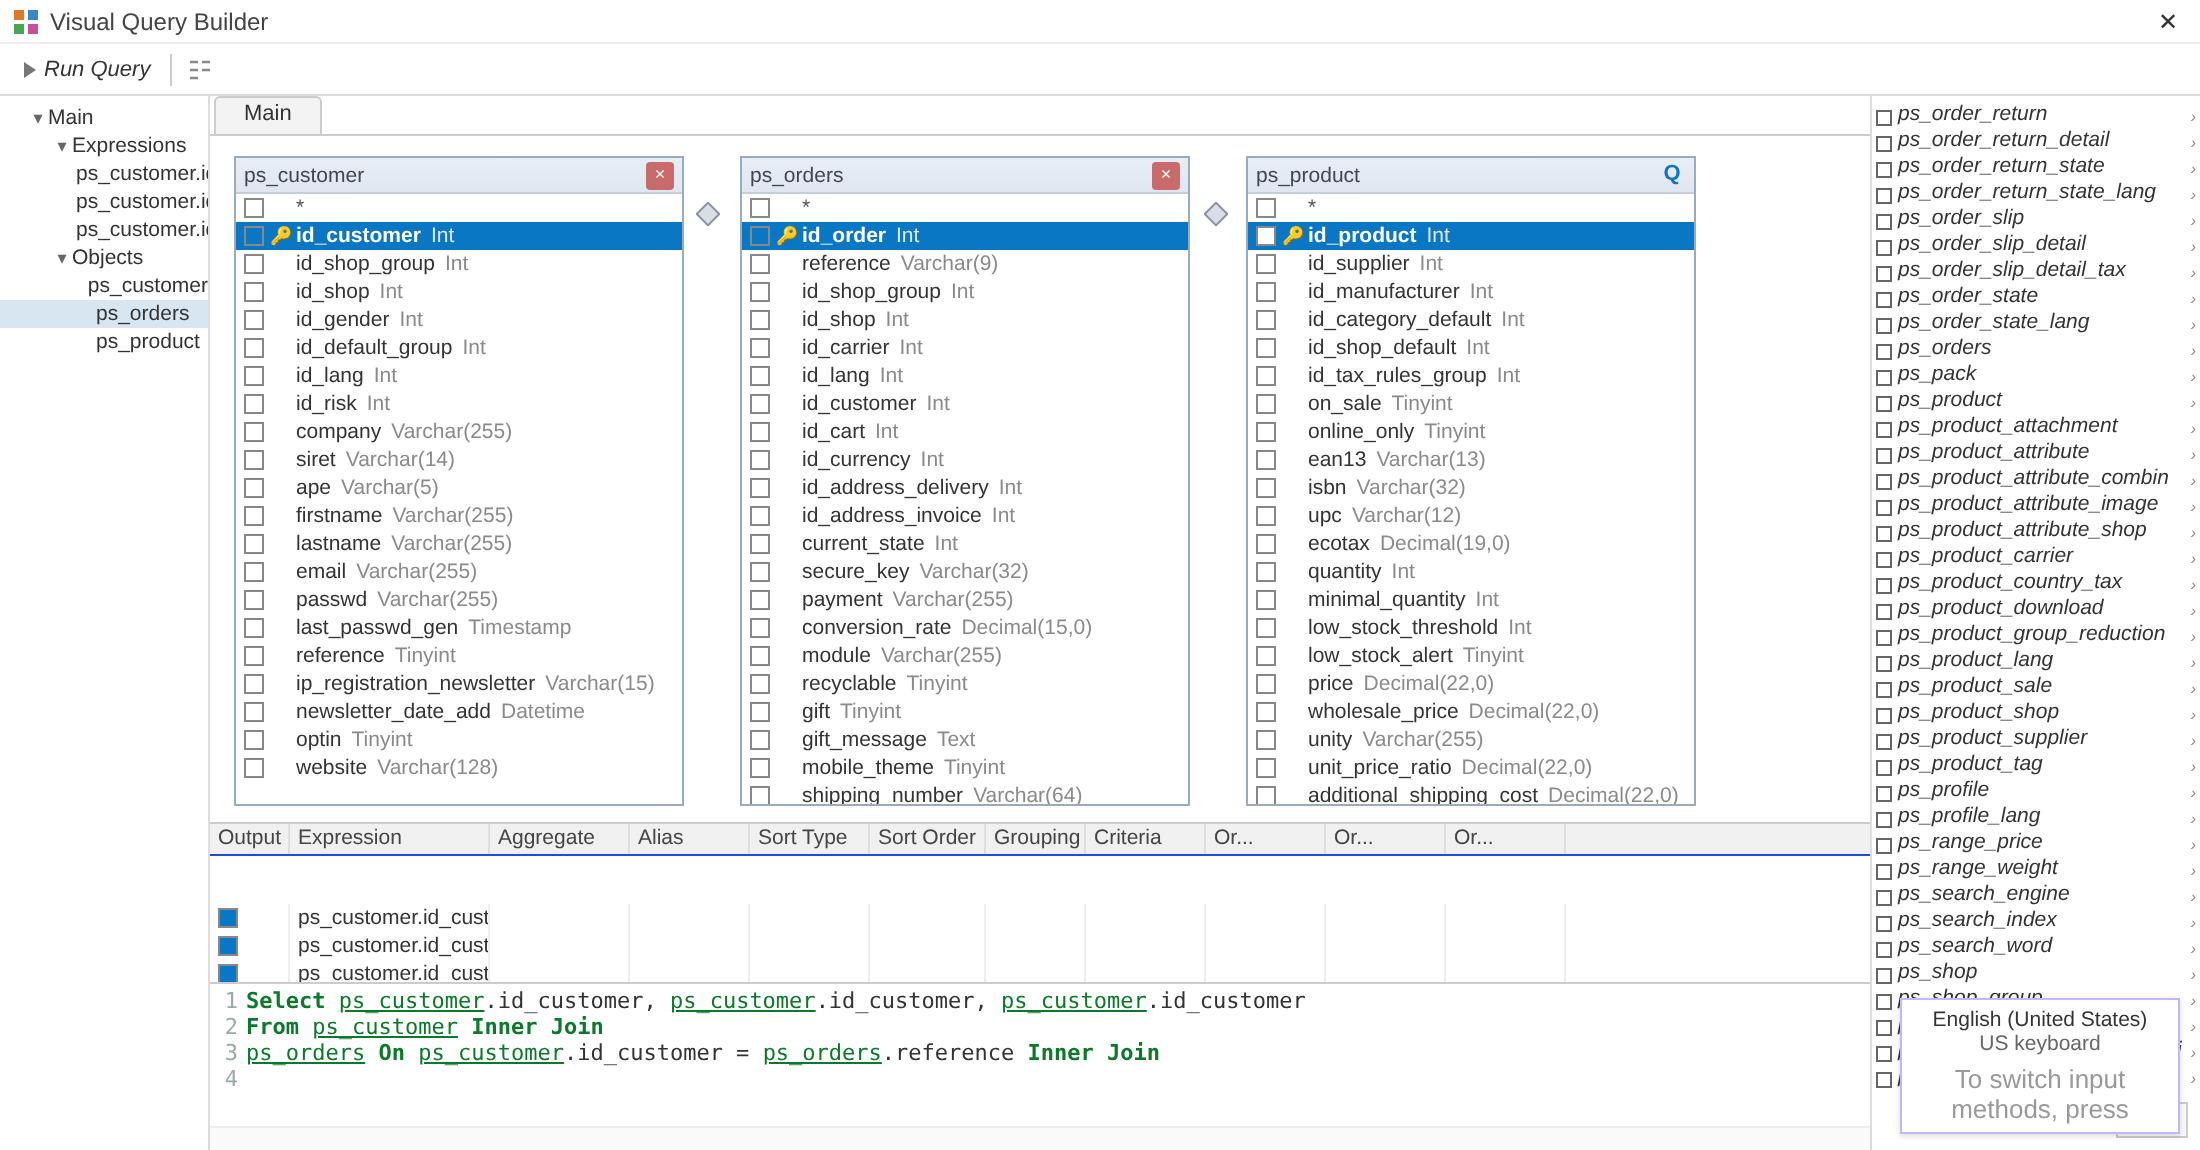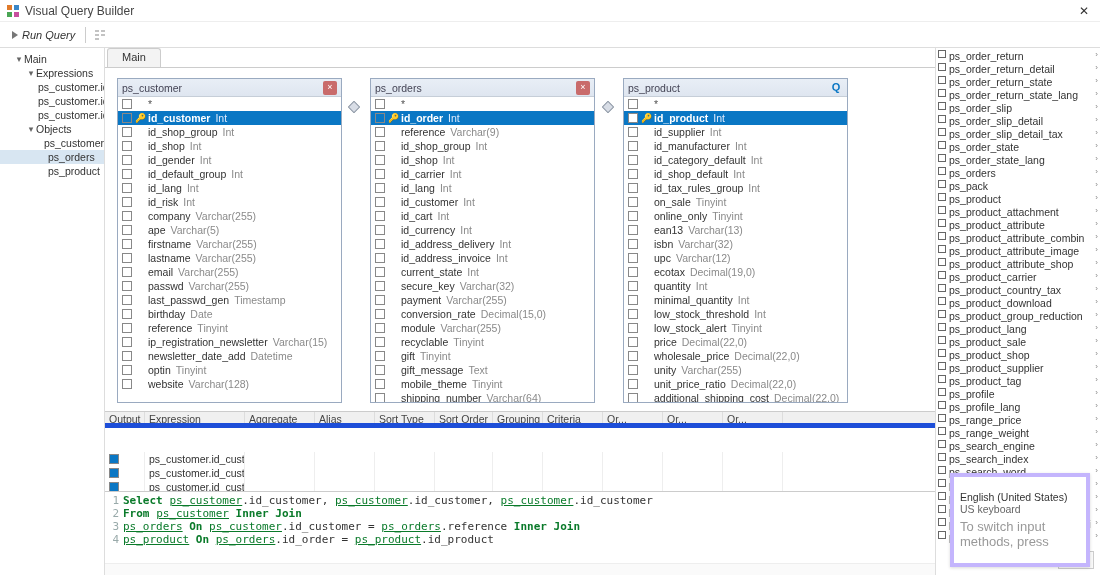--- a/index.html
+++ b/index.html
@@ -39,21 +39,21 @@
 .tb-row.pk { background: #0a77c4; color: #fff; }
 .tb-row .key { width: 10px; flex-shrink: 0; color: #d9a300; font-size: 9px; }
 .tb-row.pk .key { color: #ffe37a; }
 .tb-row .nm { font-weight: normal; }
 .tb-row.pk .nm { font-weight: bold; }
 .tb-row .ty { color: #8a8a8a; margin-left: 2px; }
 .tb-row.pk .ty { color: #dfeafc; }
 .joint { position: absolute; width: 26px; height: 14px; display: flex; align-items: center; justify-content: center; }
 .joint svg { width: 12px; height: 12px; }
 .grid { height: 80px; border-top: 1px solid #ccc; display: flex; flex-direction: column; background: #fff; }
-.grid-head { display: flex; height: 16px; background: #f0f0f0; border-bottom: 5px solid #1d4ed8; font-size: 10.5px; color: #444; }
+.grid-head { display: flex; height: 16px; background: #f0f0f0; border-bottom: 1px solid #1d4ed8; font-size: 10.5px; color: #444; }
 .grid-head .gh { border-right: 1px solid #ddd; padding: 1px 4px; overflow: hidden; white-space: nowrap; }
 .gh-out { width: 40px; }
 .gh-exp { width: 100px; }
 .gh-agg { width: 70px; }
 .gh-al { width: 60px; }
 .gh-st { width: 60px; }
 .gh-so { width: 58px; }
 .gh-gr { width: 50px; }
 .gh-cr { width: 60px; }
 .gh-or { width: 60px; }
@@ -62,24 +62,24 @@
 .grid-row .gc { border-right: 1px solid #eee; padding: 0 4px; overflow: hidden; white-space: nowrap; display: flex; align-items: center; }
 .gc .rcb { width: 10px; height: 10px; border: 1px solid #888; background: #0a77c4; }
 .sql { height: 72px; border-top: 1px solid #ccc; background: #fff; font-family: Consolas, monospace; font-size: 11px; overflow: auto; padding: 2px 4px; position: relative; }
 .sql-line { display: flex; }
 .sql-line .ln { width: 14px; text-align: right; color: #9aa; padding-right: 4px; user-select: none; }
 .kw { color: #0a7a2a; font-weight: bold; }
 .tn { color: #0a7a2a; text-decoration: underline; }
 .hscroll { height: 12px; border-top: 1px solid #eee; background: #fafafa; }
 .right-tree { width: 165px; border-left: 1px solid #ddd; overflow: hidden; display: flex; flex-direction: column; }
 .right-tree .inner { flex: 1; overflow-y: auto; overflow-x: hidden; padding: 2px 0; }
-.rt-row { display: flex; align-items: flex-start; height: 13px; padding: 0 2px; font-size: 10.5px; color: #333; white-space: nowrap; gap: 3px; }
+.rt-row { display: flex; align-items: flex-end; height: 13px; padding: 0 2px; font-size: 10.5px; color: #333; white-space: nowrap; gap: 3px; font-style: italic; }
 .rt-row .sq { width: 8px; height: 8px; border: 1px solid #666; }
 .rt-arrow { color: #888; font-size: 8px; margin-left: auto; }
-.ime-box { position: absolute; right: 10px; bottom: 8px; width: 140px; background: #fff; border: 4px solid #c4b5fd; padding: 14px 6px; font-size: 10.5px; color: #555; box-shadow: 0 1px 3px rgba(0,0,0,.15); }
+.ime-box { position: absolute; right: 10px; bottom: 8px; width: 140px; background: #fff; border: 1px solid #c4b5fd; padding: 4px 6px; font-size: 10.5px; color: #555; box-shadow: 0 1px 3px rgba(0,0,0,.15); text-align: center; }
 .ime-box .l1 { color: #333; }
 .ime-box .l2 { color: #666; }
 .cancel-btn { position: absolute; right: 6px; bottom: 6px; border: 1px solid #ccc; padding: 2px 10px; font-size: 11px; background: #fafafa; z-index: 0; }
 .tb-body::-webkit-scrollbar, .right-tree .inner::-webkit-scrollbar { width: 10px; }
 .tb-body::-webkit-scrollbar-thumb, .right-tree .inner::-webkit-scrollbar-thumb { background: #c7c7c7; }
 </style>
 </head>
 <body>
 
 <div class="titlebar">
@@ -208,20 +208,26 @@
             </div>
             <div class="tb-row">
               <span class="cb"></span>
               <span class="key"></span>
               <span class="nm">company</span>
               <span class="ty">Varchar(255)</span>
             </div>
             <div class="tb-row">
               <span class="cb"></span>
               <span class="key"></span>
+              <span class="nm">siret</span>
+              <span class="ty">Varchar(14)</span>
+            </div>
+            <div class="tb-row">
+              <span class="cb"></span>
+              <span class="key"></span>
               <span class="nm">ape</span>
               <span class="ty">Varchar(5)</span>
             </div>
             <div class="tb-row">
               <span class="cb"></span>
               <span class="key"></span>
               <span class="nm">firstname</span>
               <span class="ty">Varchar(255)</span>
             </div>
             <div class="tb-row">
@@ -240,26 +246,20 @@
               <span class="cb"></span>
               <span class="key"></span>
               <span class="nm">passwd</span>
               <span class="ty">Varchar(255)</span>
             </div>
             <div class="tb-row">
               <span class="cb"></span>
               <span class="key"></span>
               <span class="nm">last_passwd_gen</span>
               <span class="ty">Timestamp</span>
-            </div>
-            <div class="tb-row">
-              <span class="cb"></span>
-              <span class="key"></span>
-              <span class="nm">birthday</span>
-              <span class="ty">Date</span>
             </div>
             <div class="tb-row">
               <span class="cb"></span>
               <span class="key"></span>
               <span class="nm">reference</span>
               <span class="ty">Tinyint</span>
             </div>
             <div class="tb-row">
               <span class="cb"></span>
               <span class="key"></span>
@@ -643,21 +643,20 @@
         <div class="sql-line">
           <span class="ln">2</span>
           <span><span class="kw">From</span> <span class="tn">ps_customer</span> <span class="kw">Inner Join</span></span>
         </div>
         <div class="sql-line">
           <span class="ln">3</span>
           <span>  <span class="tn">ps_orders</span> <span class="kw">On</span> <span class="tn">ps_customer</span>.id_customer = <span class="tn">ps_orders</span>.reference <span class="kw">Inner Join</span></span>
         </div>
         <div class="sql-line">
           <span class="ln">4</span>
-          <span>  <span class="tn">ps_product</span> <span class="kw">On</span> <span class="tn">ps_orders</span>.id_order = <span class="tn">ps_product</span>.id_product</span>
         </div>
       </div>
 
     <div class="hscroll"></div>
 
   </div>
 
   <div class="right-tree">
     <div class="inner" id="rtree">
         <div class="rt-row">

